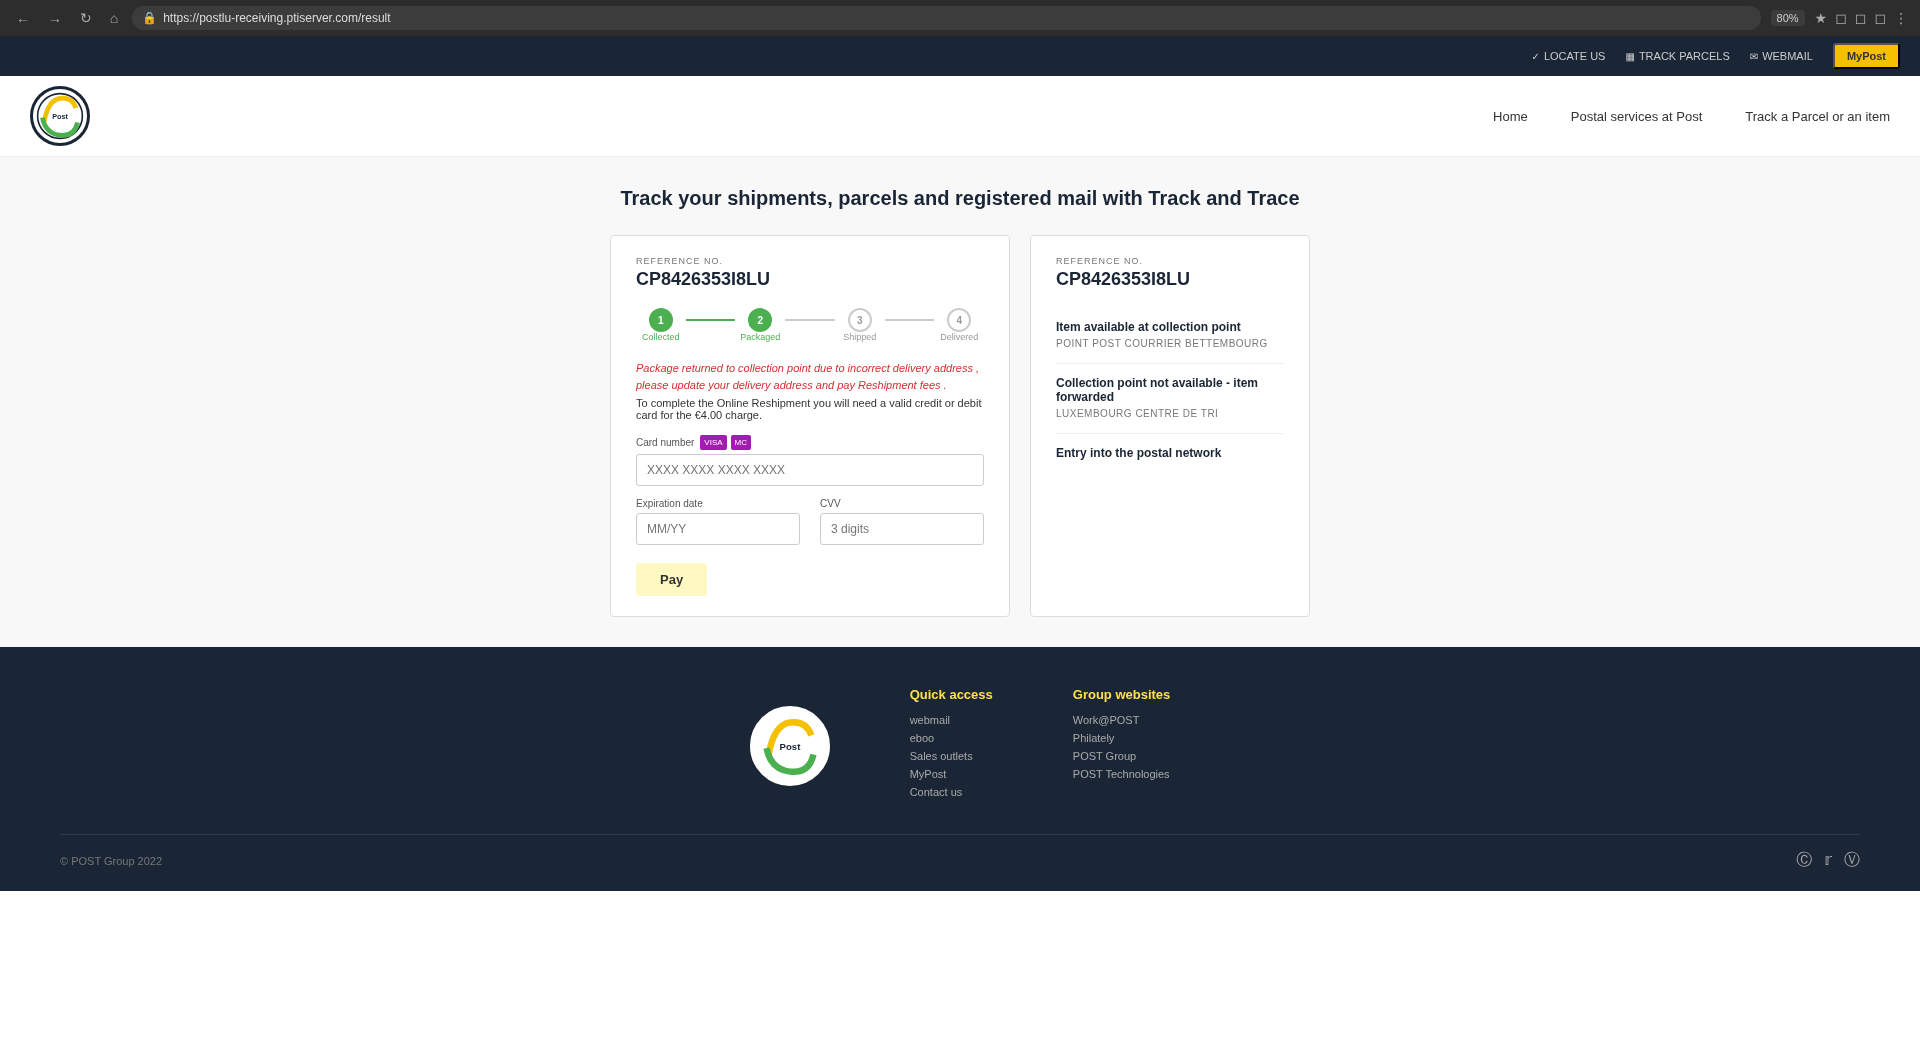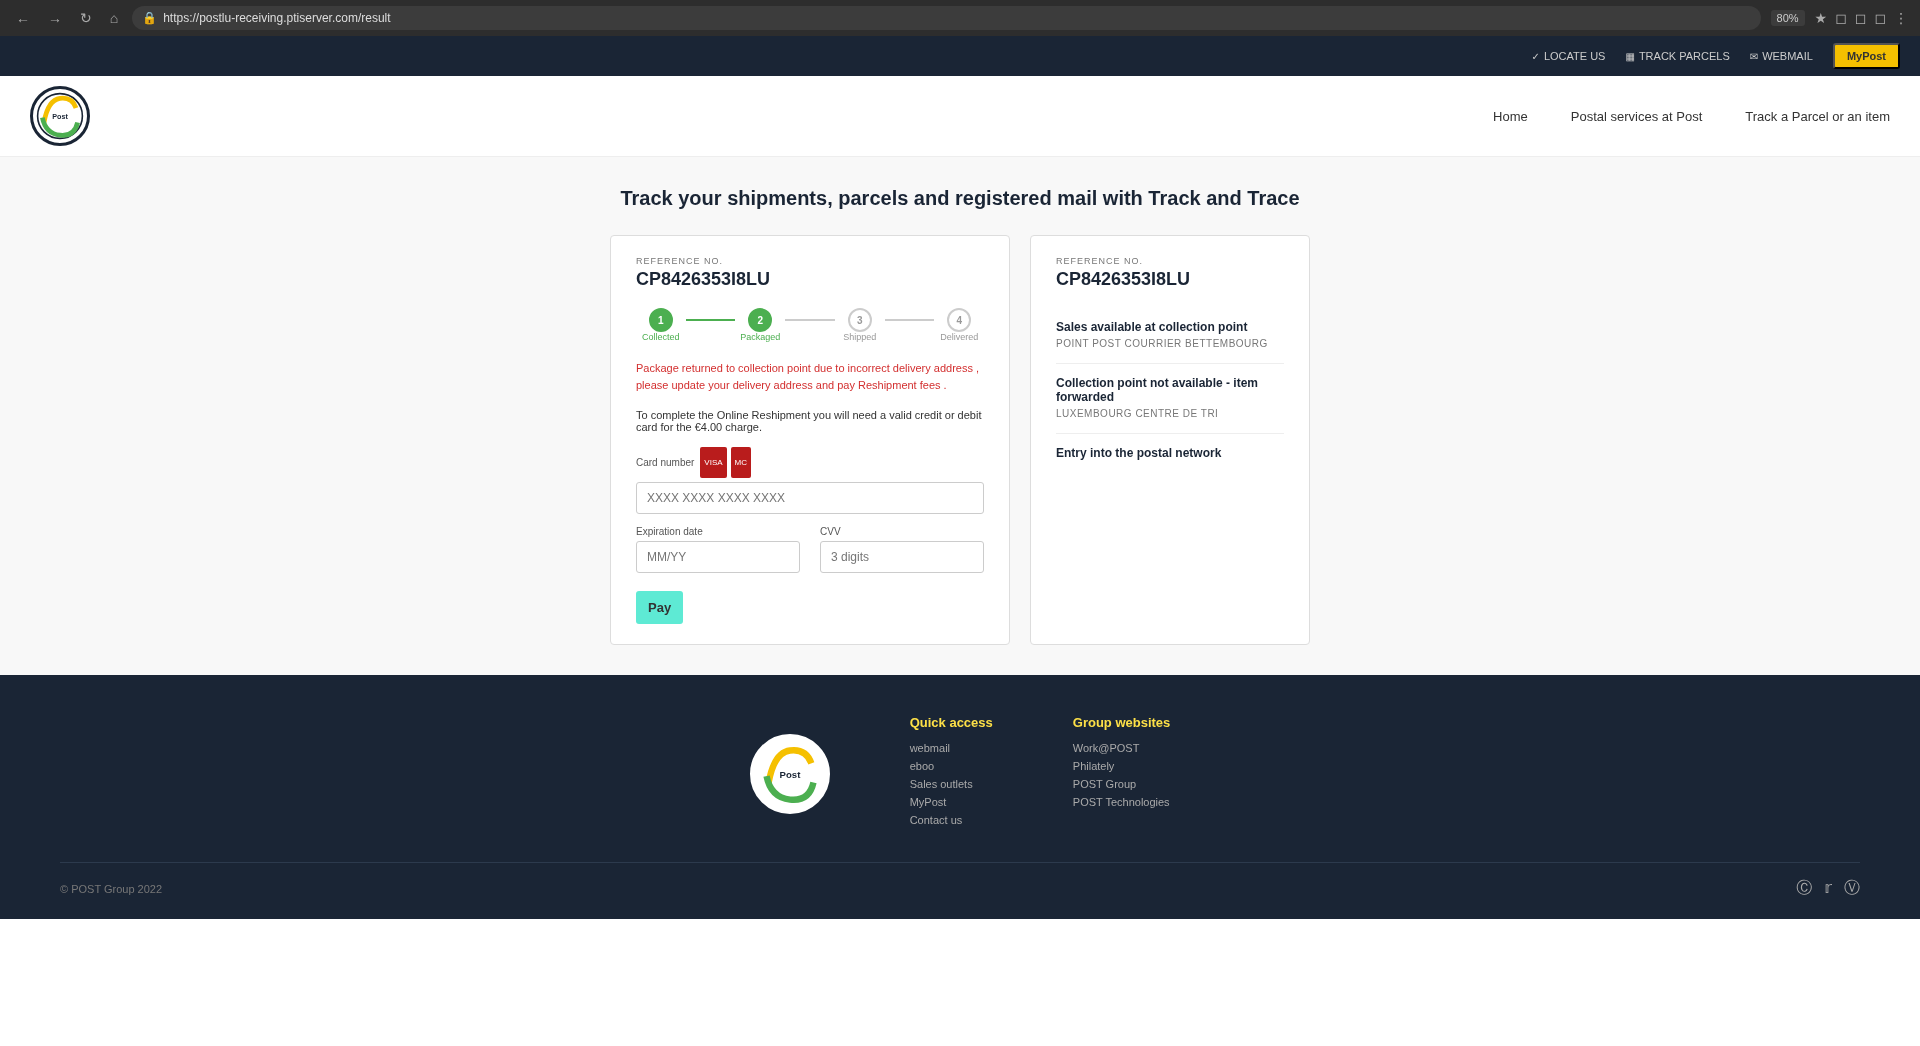--- a/index.html
+++ b/index.html
@@ -215,22 +215,23 @@
       position: relative;
     }
     .step-connector.inactive {
       background: #ccc;
     }
 
     
     .warning-msg {
       color: #d32f2f;
       font-size: 11px;
-      margin-bottom: 16px;
+      margin-bottom: 4px;
       line-height: 1.5;
+      font-style: italic;
     }
     .info-msg {
       color: #333;
       font-size: 11px;
       margin-bottom: 14px;
     }
 
     
     .form-group {
       margin-bottom: 12px;
@@ -241,46 +242,46 @@
       margin-bottom: 4px;
       display: flex;
       align-items: center;
       gap: 6px;
     }
     .card-icons {
       display: flex;
       gap: 4px;
     }
     .card-icon-box {
-      background: #b91c1c;
+      background: #a21caf;
       color: #fff;
       font-size: 8px;
-      padding: 11px 4px;
+      padding: 3px 4px;
       border-radius: 2px;
     }
     .form-input {
       width: 100%;
       border: 1px solid #ccc;
       border-radius: 3px;
       padding: 8px 10px;
       font-size: 12px;
       color: #737373;
     }
     .form-row {
       display: flex;
       gap: 20px;
     }
     .form-row .form-group {
       flex: 1;
     }
     .pay-btn {
-      background: #5eead4;
+      background: #fef9c3;
       color: #333;
       border: none;
-      padding: 9px 12px;
+      padding: 9px 24px;
       font-size: 13px;
       font-weight: bold;
       border-radius: 3px;
       cursor: pointer;
       margin-top: 6px;
     }
 
     
     .history-card {
       background: #fff;
@@ -494,21 +495,21 @@
       </div>
 
       <button class="pay-btn">Pay</button>
     </div>
 
     <div class="history-card">
       <div class="ref-label">REFERENCE NO.</div>
       <div class="ref-number">CP8426353I8LU</div>
 
       <div class="history-item">
-        <div class="history-status">Sales available at collection point</div>
+        <div class="history-status">Item available at collection point</div>
         <div class="history-sub">Point POST Courrier BETTEMBOURG</div>
       </div>
       <div class="history-item">
         <div class="history-status">Collection point not available - item forwarded</div>
         <div class="history-sub">LUXEMBOURG CENTRE DE TRI</div>
       </div>
       <div class="history-item">
         <div class="history-status">Entry into the postal network</div>
       </div>
     </div>

